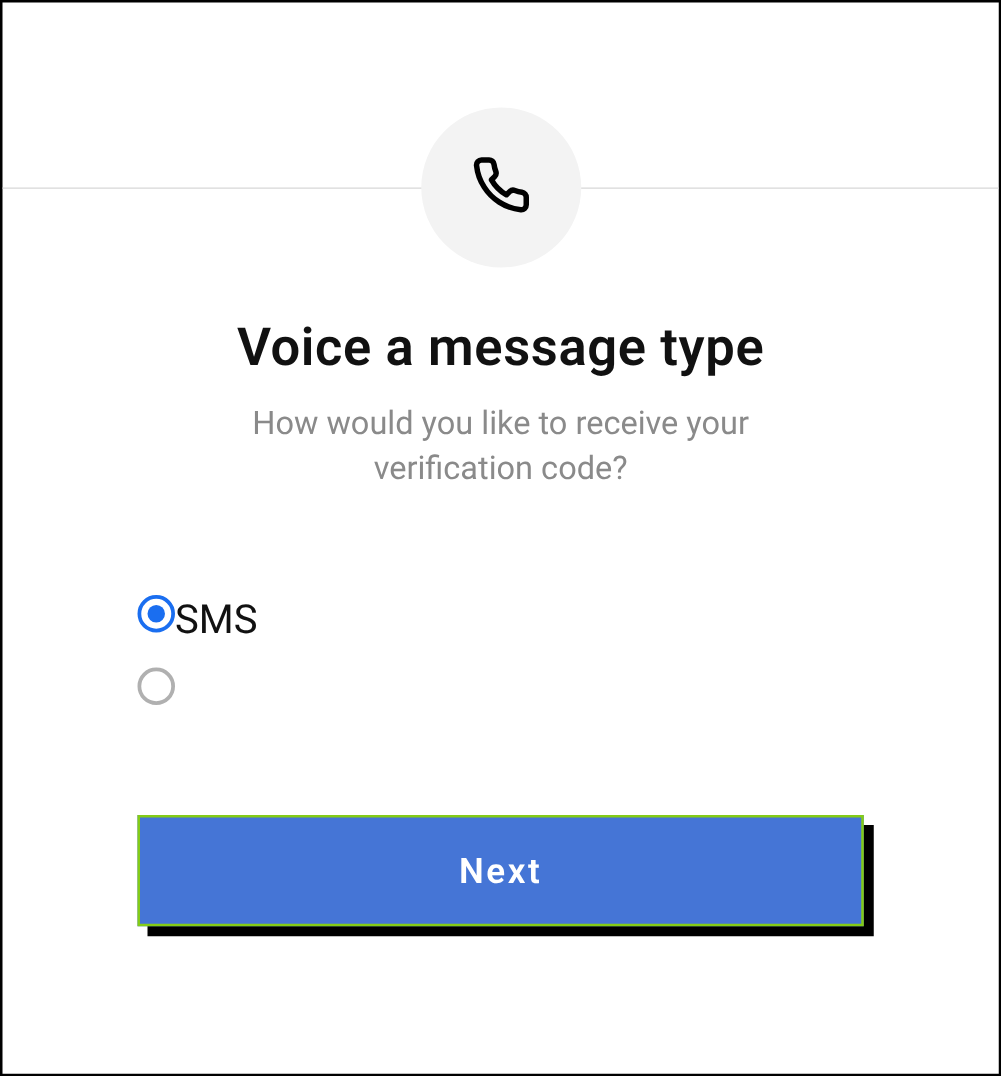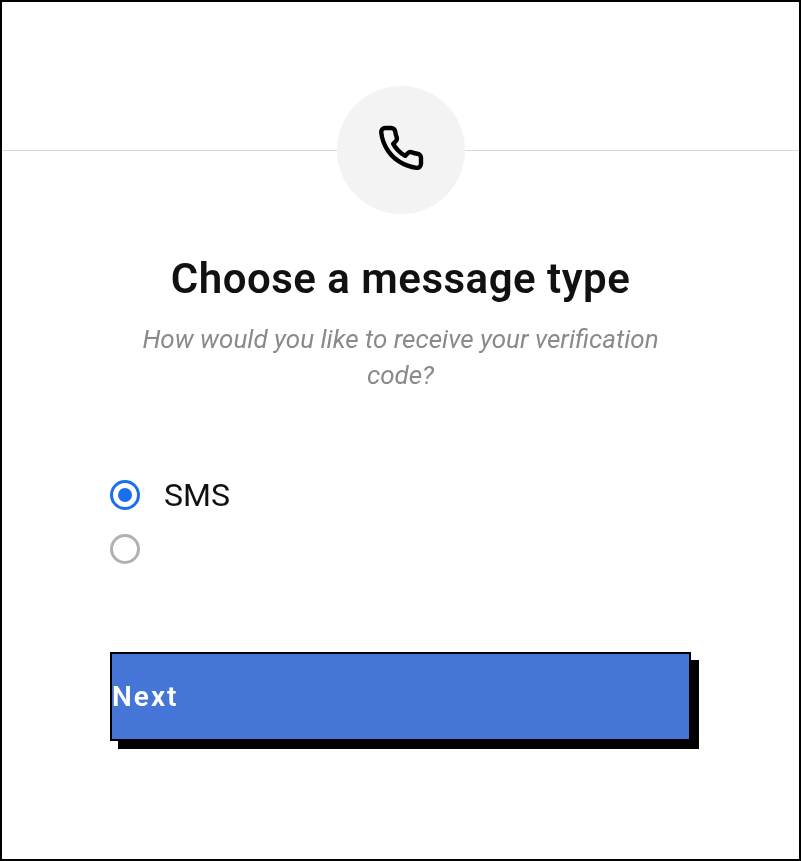--- a/index.html
+++ b/index.html
@@ -60,33 +60,30 @@
       text-align: center;
       margin-bottom: 18px;
       letter-spacing: 0.5px;
     }
     .subheading {
       font-size: 26px;
       color: #8a8a8a;
       text-align: center;
       line-height: 1.4;
       max-width: 520px;
-      font-style: italic;
     }
     .options {
       margin-top: 82px;
       width: 100%;
       display: flex;
       flex-direction: column;
       gap: 20px;
     }
     .option {
       display: flex;
-      align-items: center;
-      gap: 24px;
       cursor: pointer;
     }
     .radio {
       width: 30px;
       height: 30px;
       border-radius: 50%;
       display: flex;
       align-items: center;
       justify-content: center;
       flex-shrink: 0;
@@ -114,42 +111,42 @@
       width: 100%;
       position: relative;
     }
     .next-button {
       width: 100%;
       background: #4575d6;
       color: #fff;
       font-size: 28px;
       font-weight: 600;
       letter-spacing: 2px;
-      border: 2px solid #000000;
+      border: 2px solid #84cc16;
       padding: 26px 0;
       cursor: pointer;
       box-shadow: 8px 8px 0 0 #000;
-      text-align: left;
+      text-align: center;
     }
   </style>
 </head>
 <body>
 
 <div class="hr-line"></div>
 
 <div class="icon-circle">
   <span>
     <svg viewBox="0 0 24 24" fill="none" stroke="#000" stroke-width="2.2" stroke-linecap="round" stroke-linejoin="round">
       <path d="M22 16.92v3a2 2 0 0 1-2.18 2 19.79 19.79 0 0 1-8.63-3.07 19.5 19.5 0 0 1-6-6 19.79 19.79 0 0 1-3.07-8.67A2 2 0 0 1 4.11 2h3a2 2 0 0 1 2 1.72c.127.96.361 1.903.7 2.81a2 2 0 0 1-.45 2.11L8.09 9.91a16 16 0 0 0 6 6l1.27-1.27a2 2 0 0 1 2.11-.45c.907.339 1.85.573 2.81.7A2 2 0 0 1 22 16.92z"></path>
     </svg>
   </span>
 </div>
 
 <div class="content">
-  <h1 class="heading">Choose a message type</h1>
+  <h1 class="heading">Voice a message type</h1>
   <p class="subheading">How would you like to receive your verification code?</p>
 
   <div class="options">
     <div class="option">
       <span class="radio selected"></span>
       <span class="option-label">SMS</span>
     </div>
     <div class="option">
       <span class="radio unselected"></span>
     </div>

